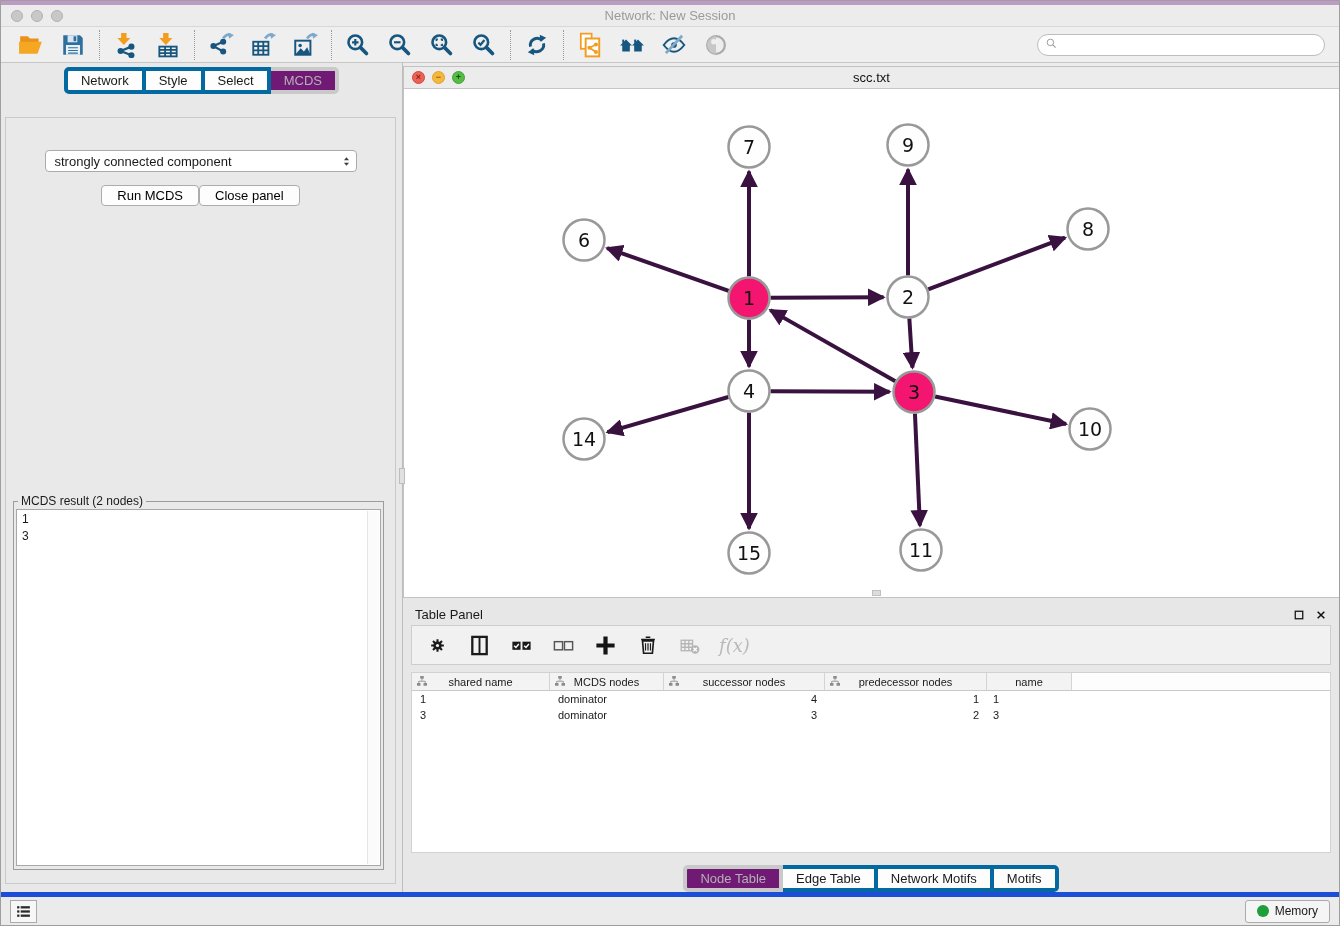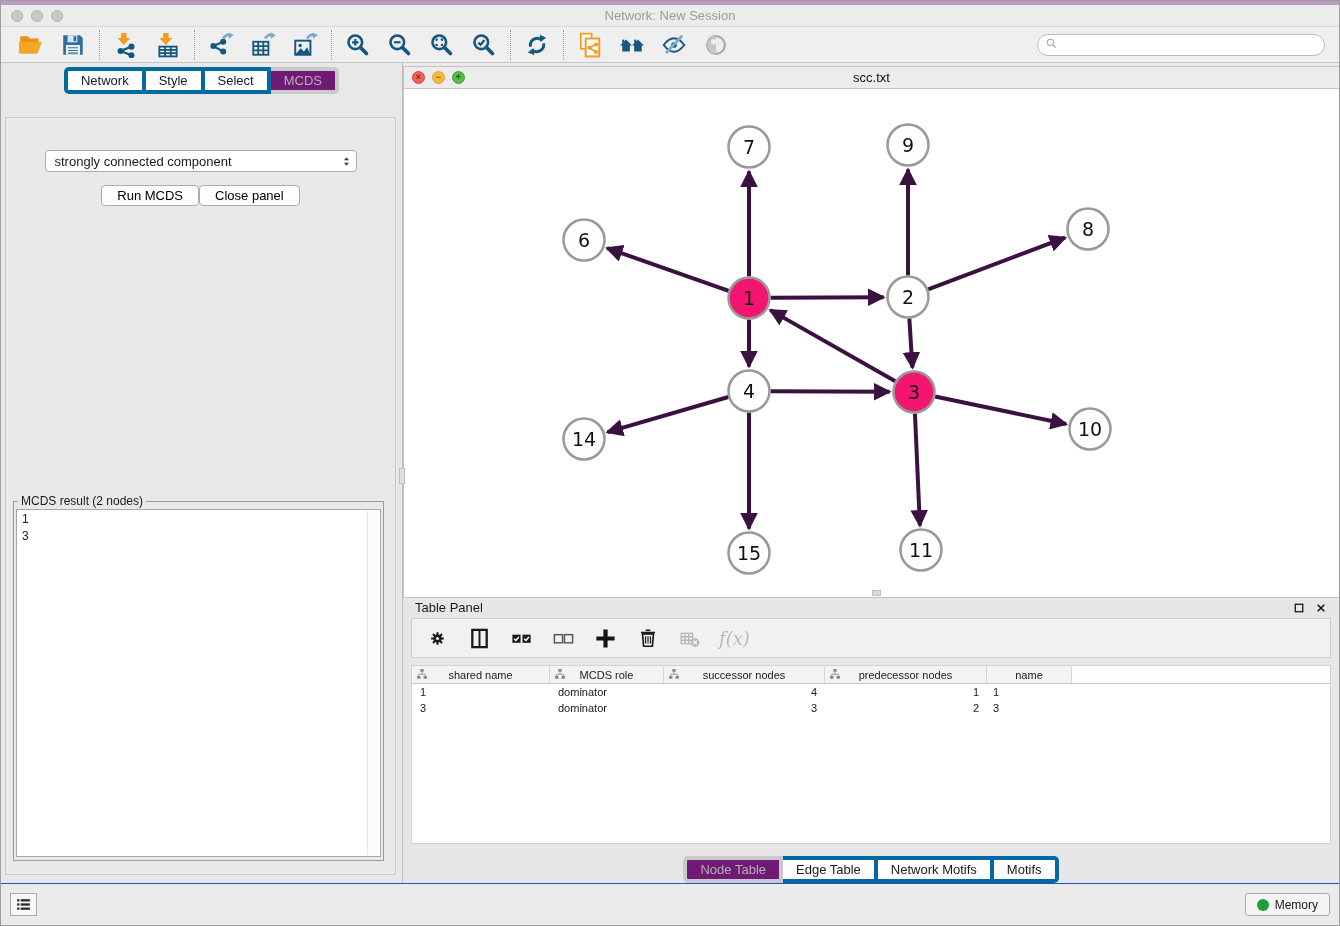--- a/index.html
+++ b/index.html
@@ -71,21 +71,21 @@
   .thead { display:flex; background:#F3F3F3; height:18px; border-bottom:1px solid #CACACA; }
   .th { position:relative; display:flex; align-items:center; justify-content:center; border-right:1px solid #D4D4D4; color:#1a1a1a; }
   .th .hier { position:absolute; left:4px; top:2px; }
   .th-filler { flex:1; background:#FDFDFD; }
   .tr { display:flex; height:16px; align-items:center; }
   .td { display:flex; align-items:center; padding:0 8px; overflow:hidden; }
   .td.r { justify-content:flex-end; }
   .tp-tabs { height:27px; display:flex; justify-content:center; align-items:center; flex:none; }
 
   
-  .statusbar { height:42px; border-top:1px solid #1d4ed8; background:#EBEBEB; display:flex; align-items:center; padding:0 9px; flex:none; }
+  .statusbar { height:33px; border-top:5px solid #1d4ed8; background:#EBEBEB; display:flex; align-items:center; padding:0 9px; flex:none; }
   .sb-left-btn { width:27px; height:23px; border:1px solid #ABABAB; background:#F7F7F7; display:inline-flex; align-items:center; justify-content:center; }
   .memory-btn { margin-left:auto; display:flex; align-items:center; gap:6px; border:1px solid #ABABAB; background:#F5F5F5; border-radius:3px; padding:2px 11px; font-size:12px; height:23px; }
   .green-dot { width:12px; height:12px; border-radius:50%; background:#1F9E3C; }
 </style>
 </head>
 <body>
 
 <div class="app">
 
   <div class="accent-strip"></div>
@@ -372,21 +372,21 @@
               <g>
                 <circle cx="345" cy="464" r="20.5" fill="#FEFEFE" stroke="#999999" stroke-width="2.5"></circle>
                 <text x="345" y="470.5" text-anchor="middle" font-size="19" fill="#111111" font-family="&quot;DejaVu Sans&quot;, sans-serif">15</text>
               </g>
             </svg>
           <span class="splitter-grip-h"></span>
         </div>
       </div>
 
       <div class="table-panel">
-        <div class="panel-title" style="padding:2px 12px 0 12px;">
+        <div class="panel-title" style="padding:9px 12px 0 12px;">
           <span>Table Panel</span>
           <span class="panel-ctrls">
             <span class="icon-btn" id="tp-float">
                 <svg viewBox="0 0 24 24" width="10" height="10">
                   <rect x="3" y="3" width="18" height="18" fill="none" stroke="#111" stroke-width="3"></rect>
                 </svg>
               </span>
             <span class="icon-btn" id="tp-close">
                 <svg viewBox="0 0 24 24" width="10" height="10">
                   <path d="M4 4L20 20M20 4L4 20" stroke="#111" stroke-width="3.6"></path>
@@ -463,21 +463,21 @@
               </div>
               <div class="th" style="width: 114px;">
                 <span class="hier"><svg viewBox="0 0 24 24" width="12" height="12">
                     <g fill="#8B8B8B">
                       <rect x="8.5" y="2" width="7" height="5.5"></rect>
                       <rect x="2" y="16" width="7" height="5.5"></rect>
                       <rect x="15" y="16" width="7" height="5.5"></rect>
                     </g>
                     <path d="M12 7.5v4M5.5 16v-3.5h13V16" stroke="#8B8B8B" stroke-width="1.7" fill="none"></path>
                   </svg></span>
-                <span>MCDS role</span>
+                <span>MCDS nodes</span>
               </div>
               <div class="th" style="width: 161px;">
                 <span class="hier"><svg viewBox="0 0 24 24" width="12" height="12">
                     <g fill="#8B8B8B">
                       <rect x="8.5" y="2" width="7" height="5.5"></rect>
                       <rect x="2" y="16" width="7" height="5.5"></rect>
                       <rect x="15" y="16" width="7" height="5.5"></rect>
                     </g>
                     <path d="M12 7.5v4M5.5 16v-3.5h13V16" stroke="#8B8B8B" stroke-width="1.7" fill="none"></path>
                   </svg></span>

